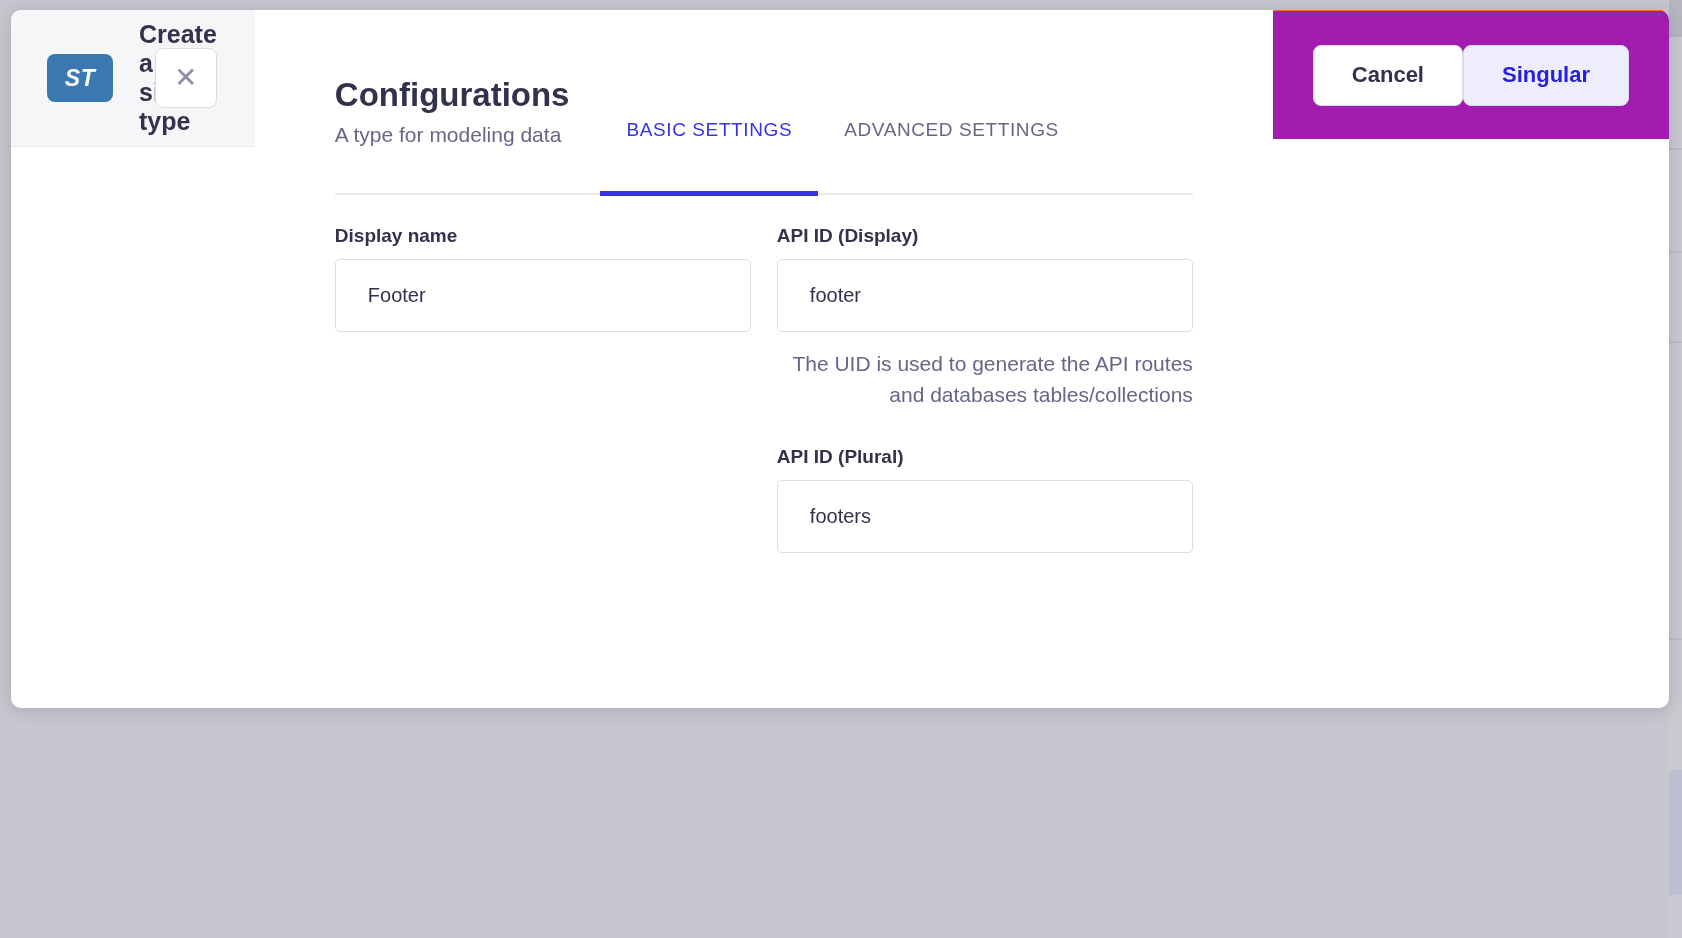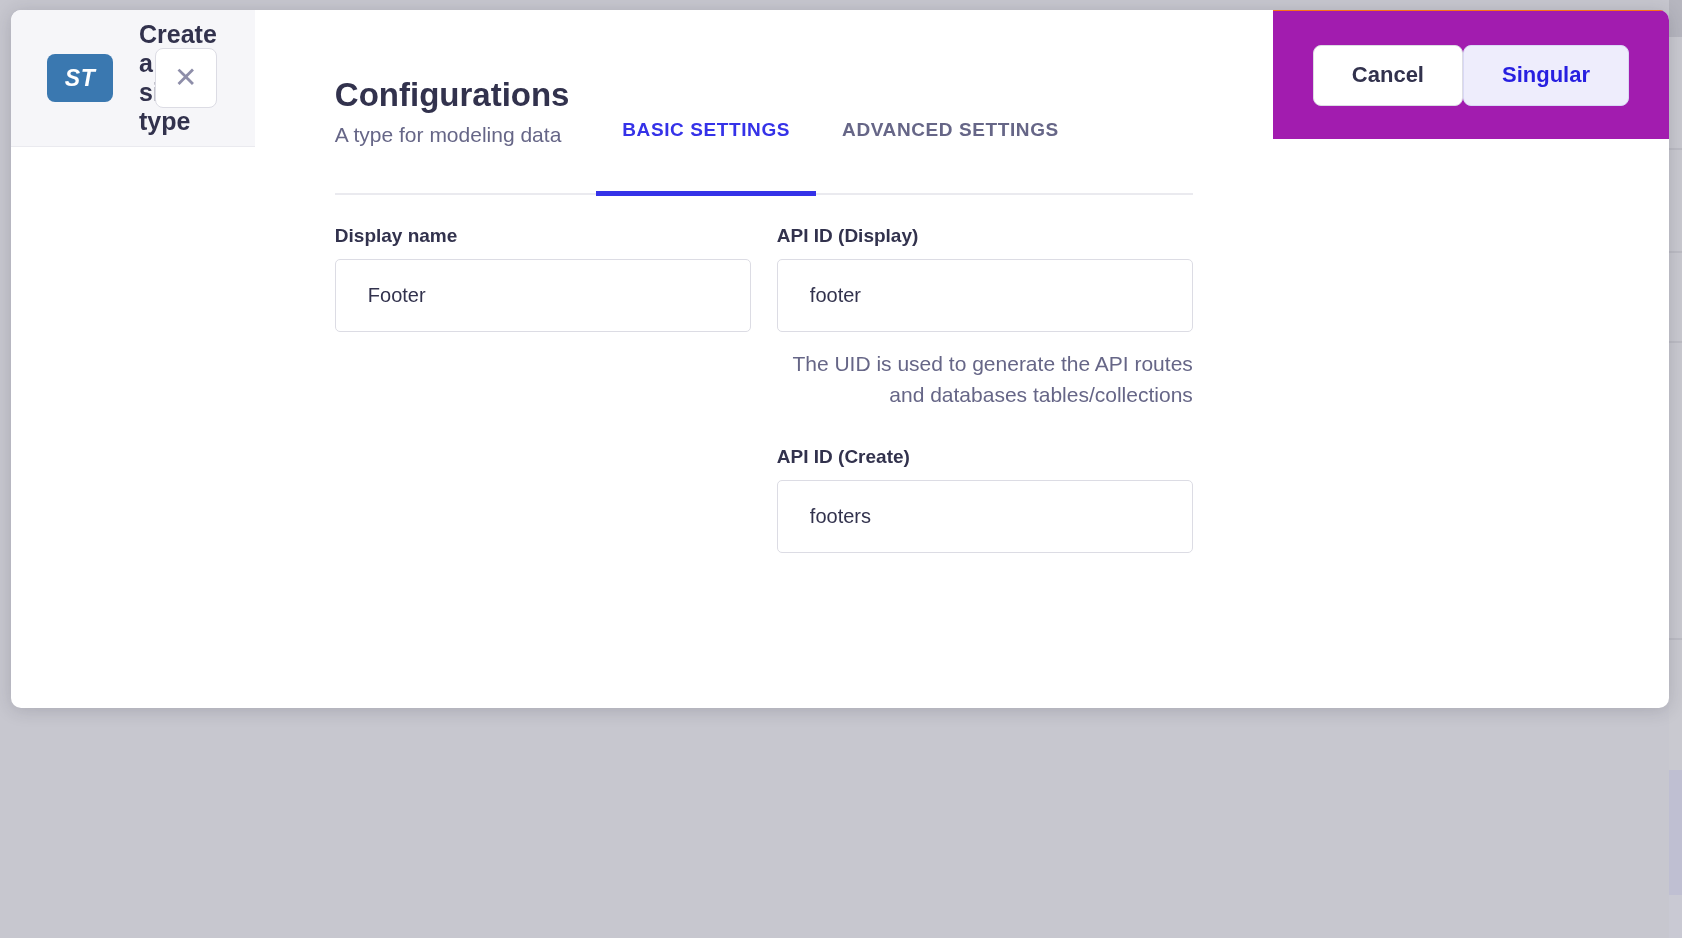--- a/index.html
+++ b/index.html
@@ -73,21 +73,21 @@
     padding-top:64px;
   }
   .titles { padding-bottom:46px; }
   .section-title { font-size:33px; font-weight:bold; color:#32324d; line-height:1.25; }
   .section-subtitle { margin-top:8px; font-size:21px; color:#666687; }
 
   .tabs { display:flex; margin-right:108px; }
   .tab {
     position:relative;
     padding:0 26px 52px 26px;
-    font-size:19px; font-weight:bold; letter-spacing:.6px;
+    font-size:19px; font-weight:normal; letter-spacing:.6px;
     color:#666687; cursor:pointer; white-space:nowrap;
   }
   .tab.active { color:#3532e8; }
   .tab.active::after {
     content:""; position:absolute; left:0; right:0; bottom:-3px;
     height:5px; background:#3532e8;
   }
 
   
   .form-grid {
@@ -182,21 +182,21 @@
         </div>
 
         <div class="col-right">
           <div class="field">
             <label>API ID (Display)</label>
             <input type="text" value="footer" style="">
             <div class="hint">The UID is used to generate the API routes and databases tables/collections</div>
           </div>
 
           <div class="field field-plural">
-            <label>API ID (Create)</label>
+            <label>API ID (Plural)</label>
             <input type="text" value="footers" style="">
           </div>
         </div>
       </div>
     </div>
 
     <div class="modal-footer">
       <button class="btn btn-cancel">Cancel</button>
       <button class="btn btn-continue">Singular</button>
     </div>

